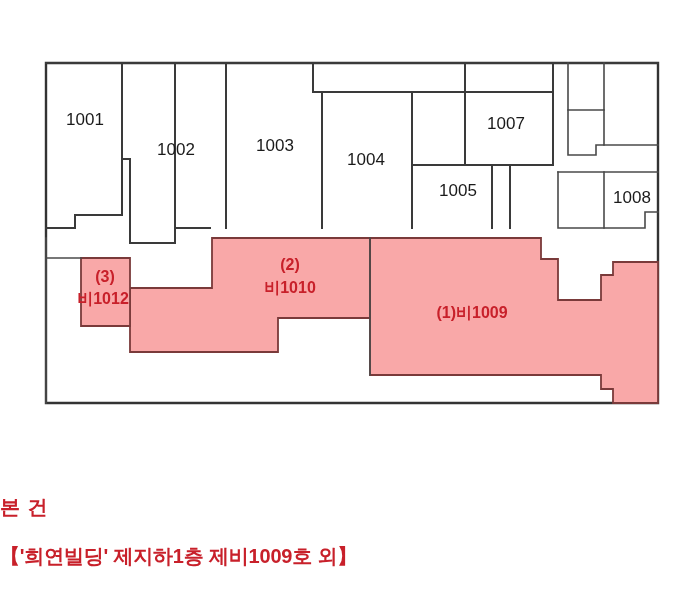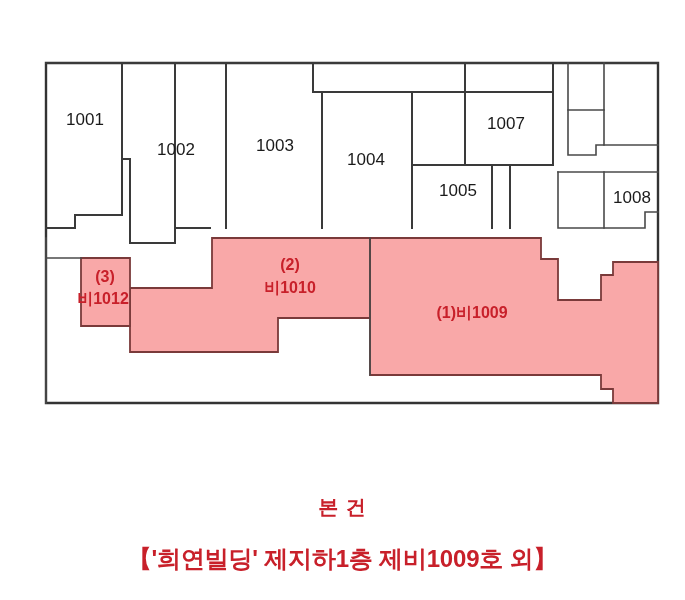--- a/index.html
+++ b/index.html
@@ -63,32 +63,31 @@
     font-size: 16px;
     font-weight: 700;
     fill: #c8202a;
     text-anchor: middle;
     dominant-baseline: middle;
   }
   .caption-block {
     position: absolute;
     left: 0;
     width: 685px;
-    text-align: center;
   }
   #caption-main {
     top: 494px;
     font-size: 20px;
     font-weight: 700;
     color: #c8202a;
     letter-spacing: 1px;
   }
   #caption-sub {
     top: 543px;
-    font-size: 24px;
+    font-size: 20px;
     font-weight: 700;
     color: #c8202a;
     letter-spacing: -0.2px;
   }
 </style>
 </head>
 <body>
 
 <div id="floorplan-root">
 

